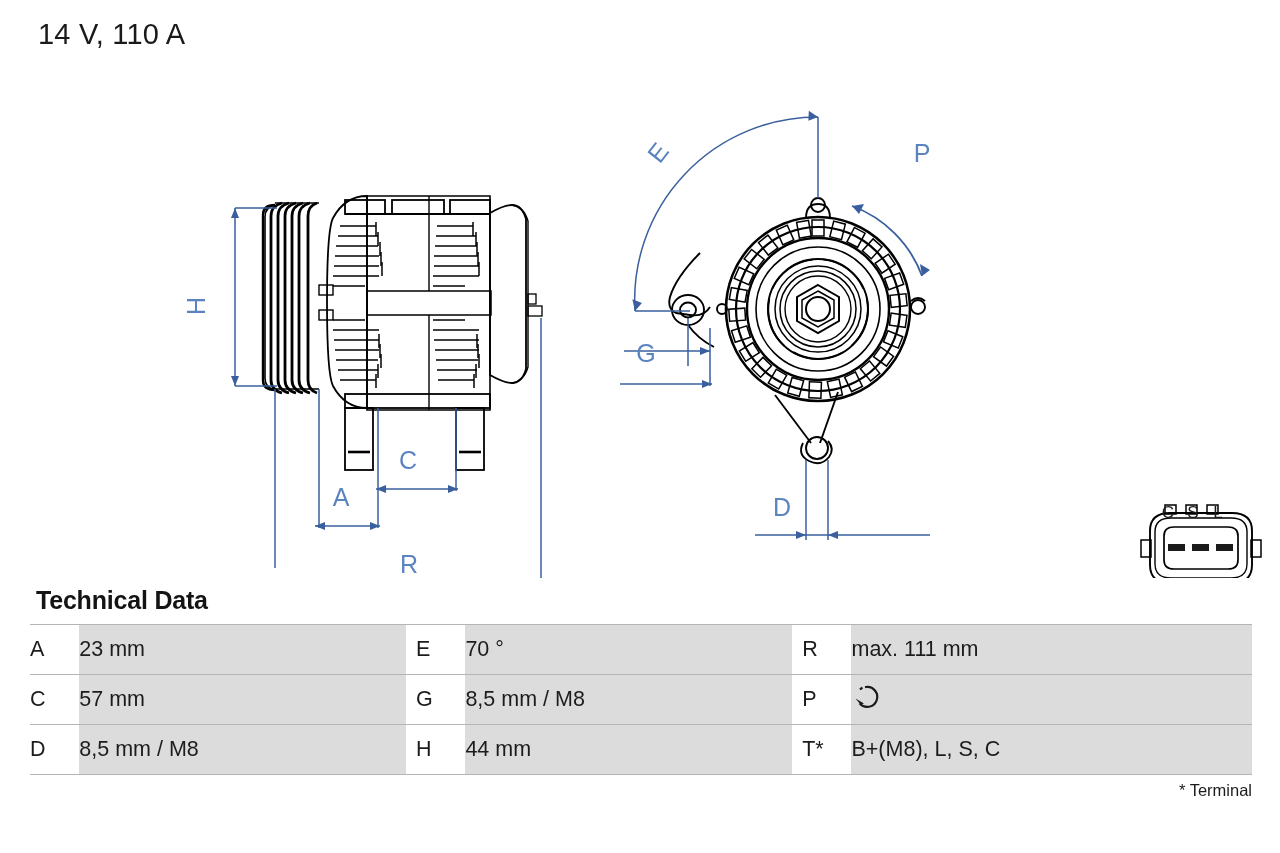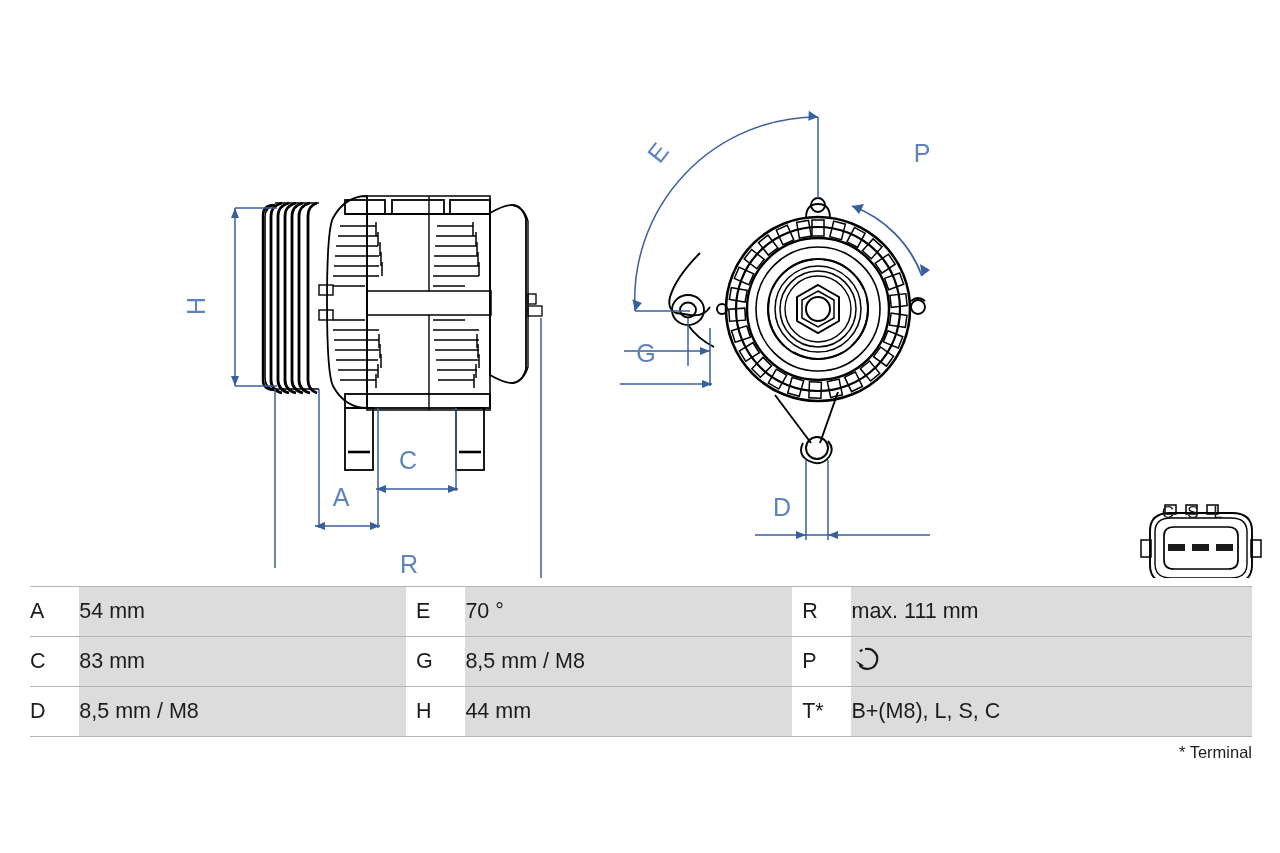--- a/index.html
+++ b/index.html
@@ -96,20 +96,21 @@
 
   .rot-icon { display: inline-block; vertical-align: middle; }
   .blue { stroke: #3a5f9f; fill: none; }
   .bluetxt { fill: #5b83c0; font-family: "Liberation Sans", sans-serif; }
 </style>
 </head>
 <body>
 
 <div id="page">
 
+  <div id="title">14 V, 110 A</div>
 
   <div id="drawing">
     <svg width="1280" height="530" viewBox="0 0 1280 530" xmlns="http://www.w3.org/2000/svg">
 
       <g>
 
         <g stroke="#000" fill="none" stroke-width="1.6">
           <path d="M275 157 q-12 0 -12 10 v165 q0 10 12 10" stroke-width="2.4"></path>
           <path d="M275 157 q-10 2 -10 12 v161 q0 10 10 12"></path>
           <path d="M282 155 q-11 3 -11 13 v164 q0 10 11 13" stroke-width="2.8"></path>
@@ -434,35 +435,36 @@
 
         <text x="1168" y="470" font-size="17" fill="#1a1a1a" text-anchor="middle" font-family="Liberation Sans, sans-serif">C</text>
         <text x="1193" y="470" font-size="17" fill="#1a1a1a" text-anchor="middle" font-family="Liberation Sans, sans-serif">S</text>
         <text x="1218" y="470" font-size="17" fill="#1a1a1a" text-anchor="middle" font-family="Liberation Sans, sans-serif">L</text>
       </g>
 
     </svg>
   </div>
 
   <div id="tech-section">
+    <div id="tech-heading">Technical Data</div>
     <table class="tech">
       <tbody>
         <tr>
           <td class="lbl c1lbl">A</td>
-          <td class="val c1val">54 mm</td>
+          <td class="val c1val">23 mm</td>
           <td class="spacer"></td>
           <td class="lbl c2lbl">E</td>
           <td class="val c2val">70 °</td>
           <td class="spacer"></td>
           <td class="lbl c3lbl">R</td>
           <td class="val c3val">max. 111 mm</td>
         </tr>
         <tr>
           <td class="lbl c1lbl">C</td>
-          <td class="val c1val">83 mm</td>
+          <td class="val c1val">57 mm</td>
           <td class="spacer"></td>
           <td class="lbl c2lbl">G</td>
           <td class="val c2val">8,5 mm / M8</td>
           <td class="spacer"></td>
           <td class="lbl c3lbl">P</td>
           <td class="val c3val">
             <span class="rot-icon">
               <svg width="30" height="30" viewBox="0 0 30 30" xmlns="http://www.w3.org/2000/svg">
                 <path d="M9 7.5 A9 9 0 0 1 15 5" fill="none" stroke="#1a1a1a" stroke-width="2.2" stroke-dasharray="3 2.6"></path>
                 <path d="M15 5 A10 10 0 1 1 8.6 21.4" fill="none" stroke="#1a1a1a" stroke-width="2.2"></path>

